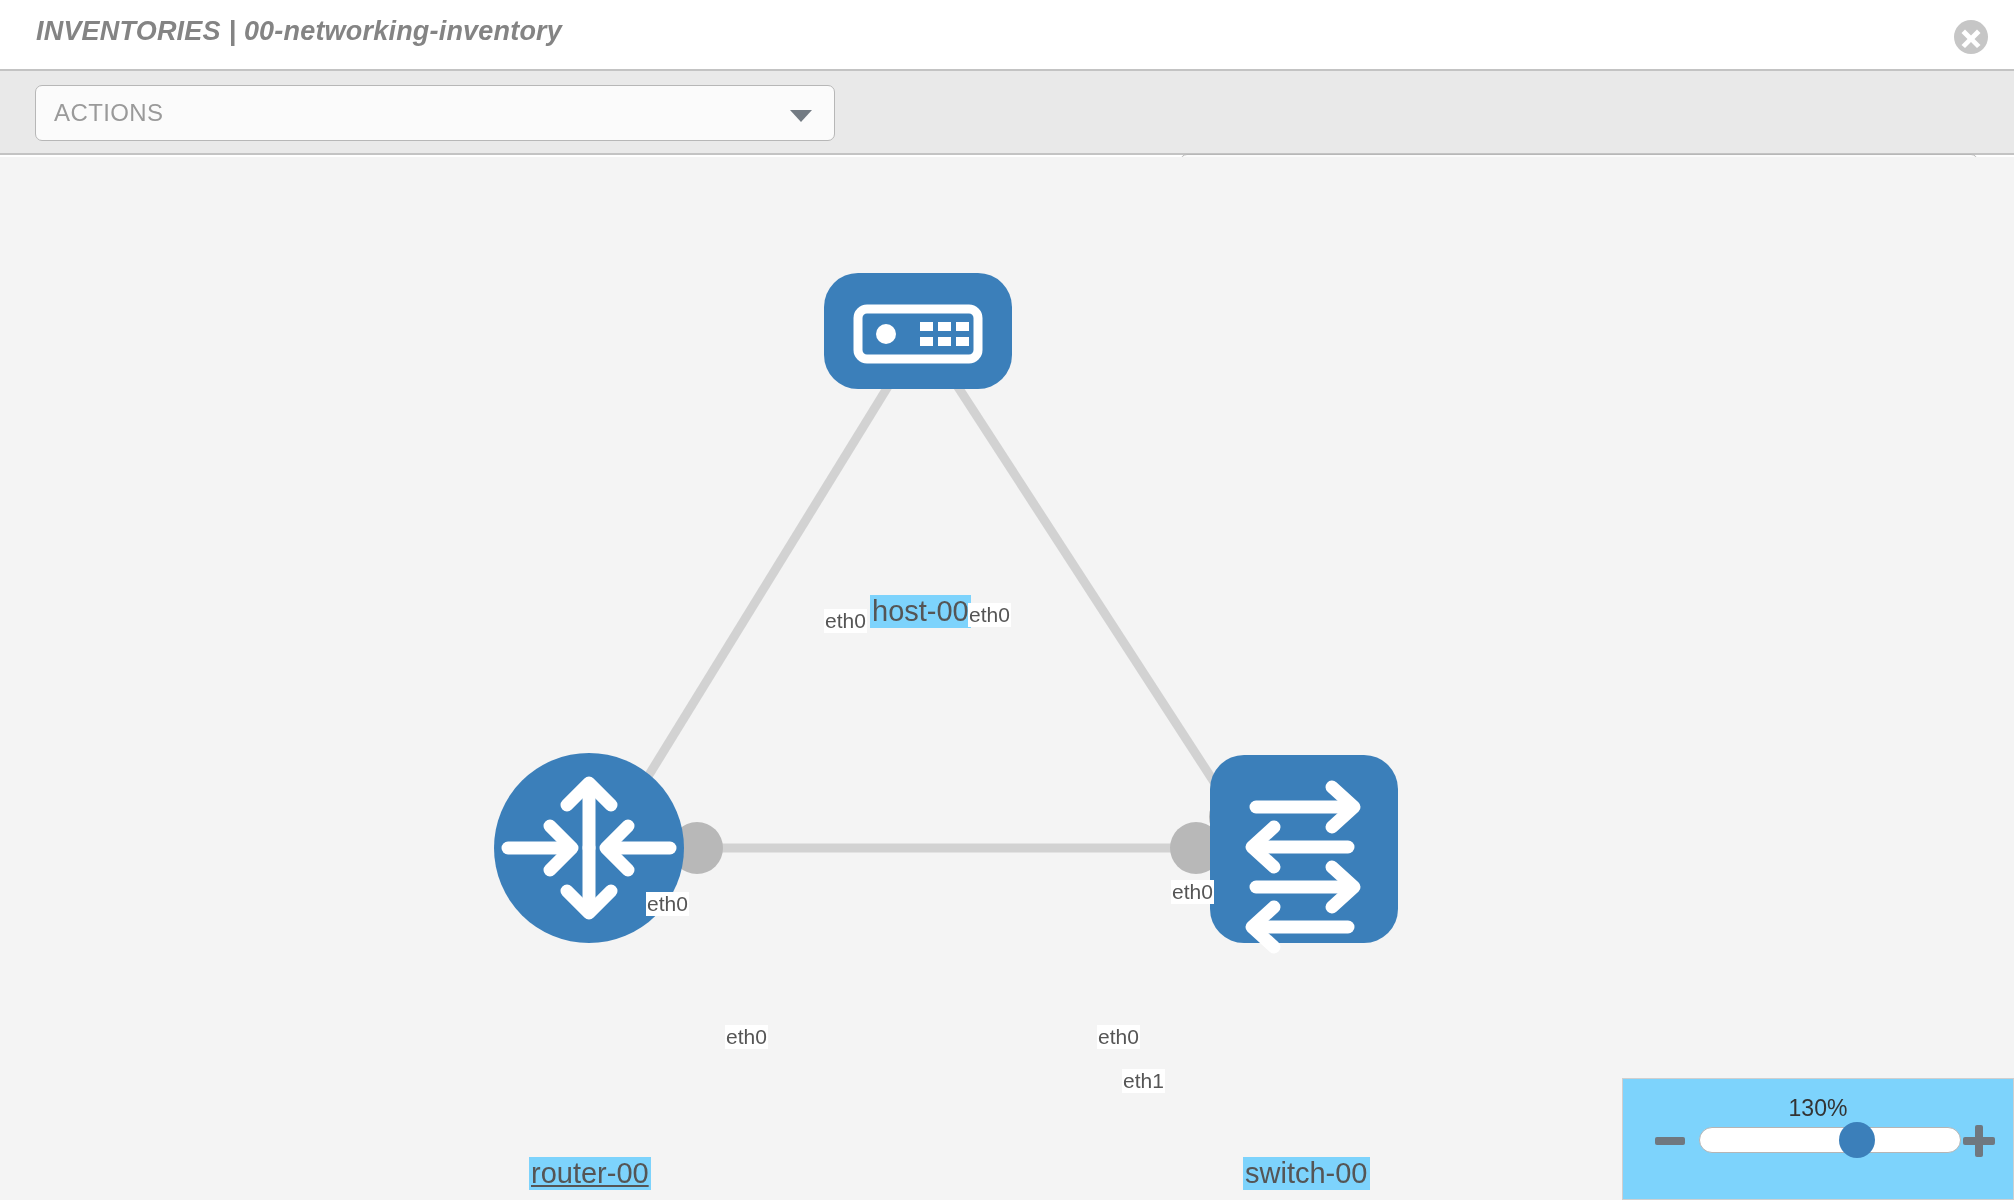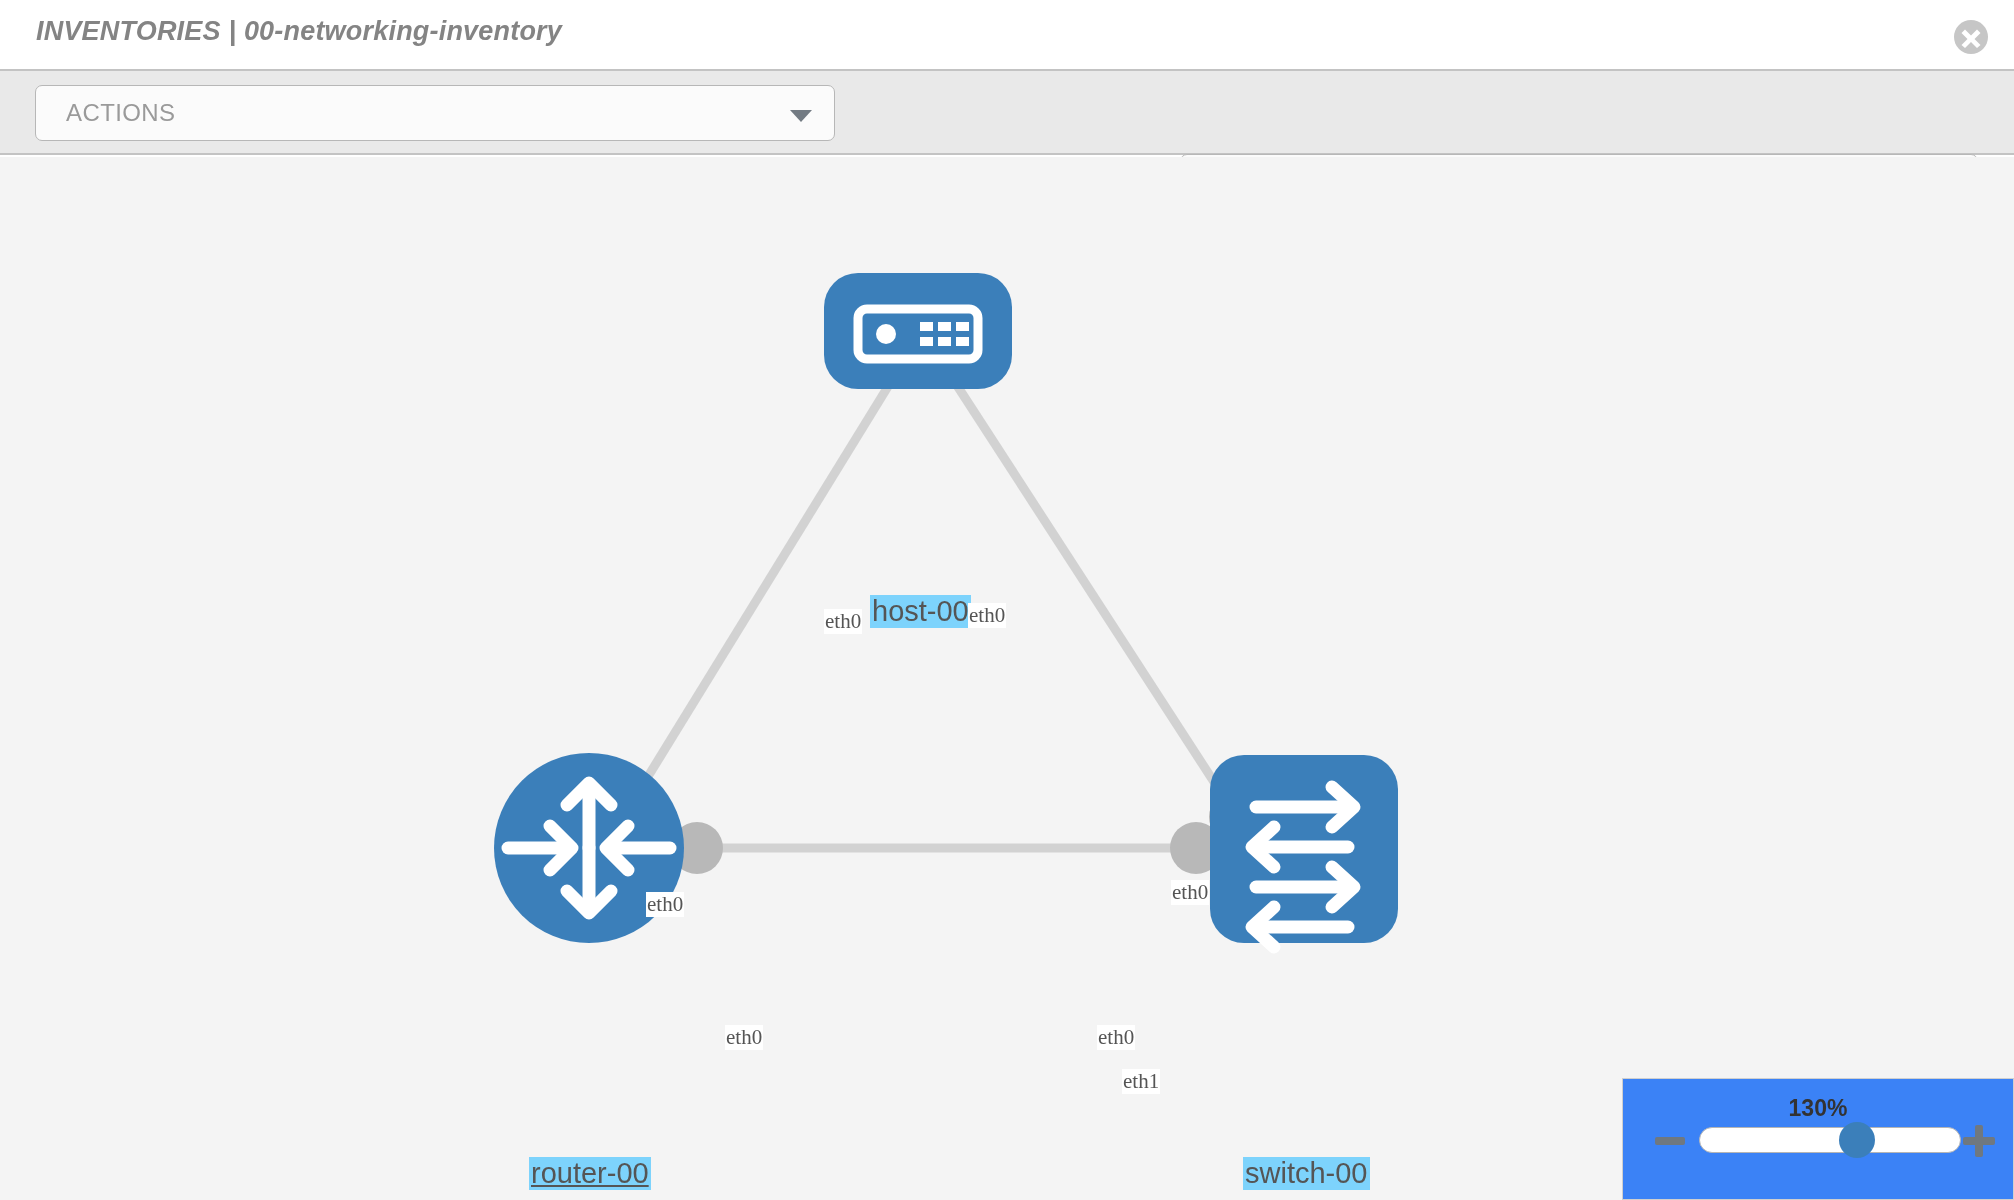--- a/index.html
+++ b/index.html
@@ -47,21 +47,20 @@
     width: 800px; height: 56px;
     background: #fbfbfb;
     border: 1.6px solid #b7b7b7;
     border-radius: 7px;
     cursor: pointer;
   }
   .actions-label {
     position: absolute; left: 18px; top: 13px;
     font-size: 24px; color: #9a9a9a;
     letter-spacing: 0.4px;
-    margin-left: 12px;
   }
   .caret {
     position: absolute; right: 22px; top: 24px;
     width: 0; height: 0;
     border-left: 11px solid transparent;
     border-right: 11px solid transparent;
     border-top: 12px solid #737b83;
   }
   .tool-icon {
     position: absolute; top: 90px;
@@ -109,30 +108,28 @@
     white-space: nowrap;
     padding: 0 2px;
   }
   .iface-label {
     position: absolute;
     font-size: 21px;
     color: #555555;
     background: #ffffff;
     white-space: nowrap;
     padding: 0 1px;
-    font-family: Liberation Serif, serif;
   }
 
   
   .zoom-panel {
     position: absolute; left: 1622px; top: 1078px;
     width: 392px; height: 122px;
-    background: #3b82f6;
+    background: #7dd3fc;
     border: 1.5px solid #cfcfcf;
-    font-weight: bold;
   }
   .zoom-value {
     position: absolute; left: 0; top: 16px;
     width: 100%;
     text-align: center;
     font-size: 23px;
     color: #333333;
   }
   .zoom-minus {
     position: absolute; left: 32px; top: 58px;

